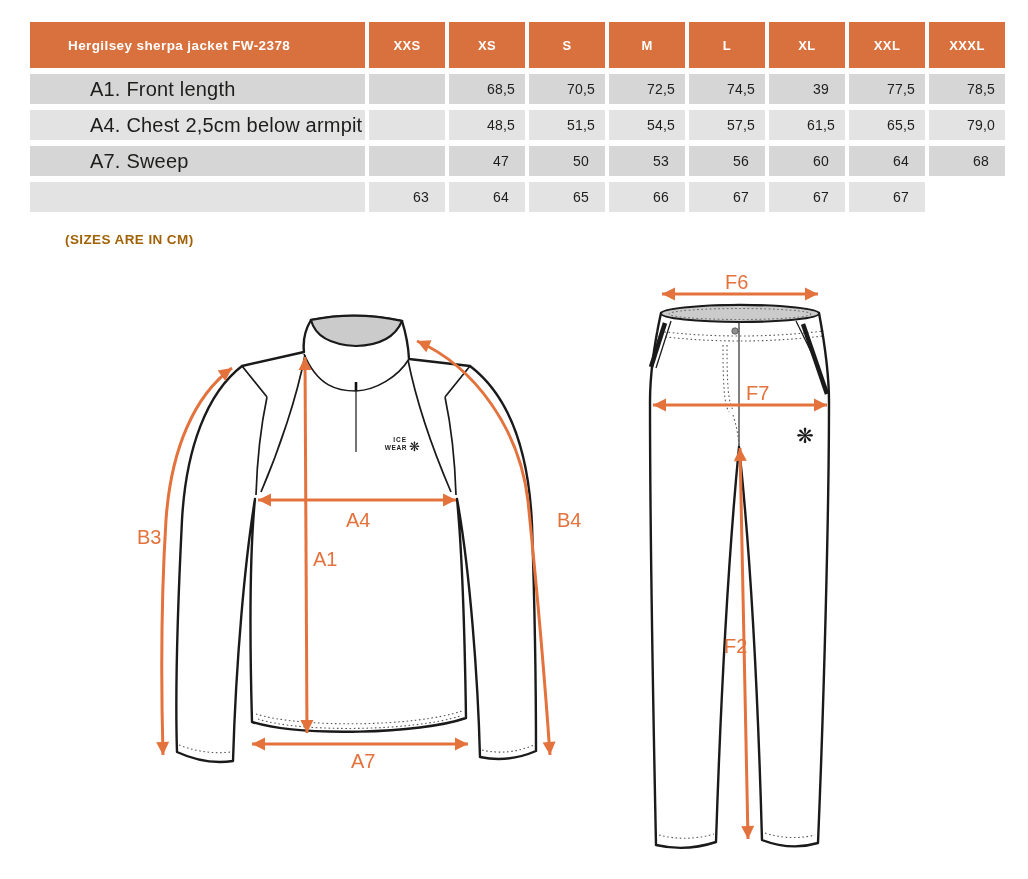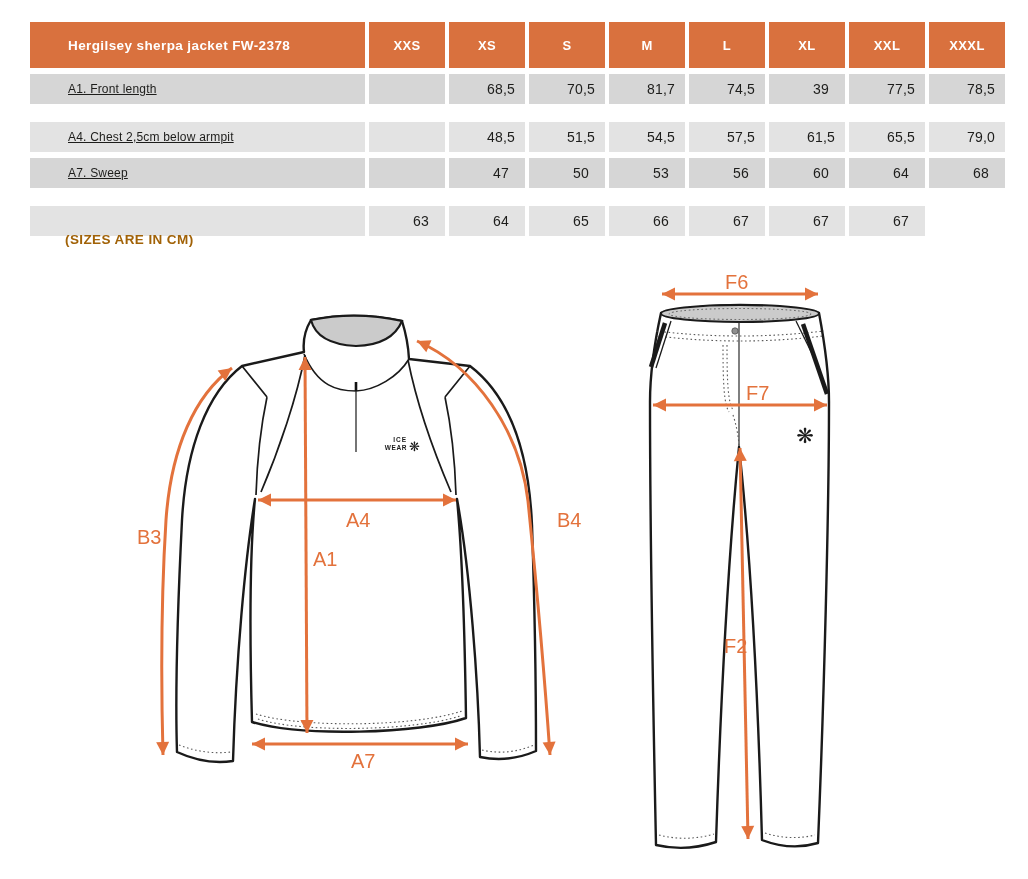--- a/index.html
+++ b/index.html
@@ -12,23 +12,23 @@
     position:absolute;left:30px;top:22px;width:975px;
     display:grid;grid-template-columns:335px repeat(8,76px);
     grid-auto-rows:auto;gap:6px 4px;
   }
   .cell{display:flex;align-items:center;justify-content:center;
         font-size:14px;color:#1d1d1b;letter-spacing:.2px;}
   .th{background:#D9713E;color:#fff;font-weight:bold;height:46px;
       font-size:13px;letter-spacing:.4px;}
   .th.product{justify-content:flex-start;padding-left:38px;font-size:13.5px;box-sizing:border-box;}
   .td{height:30px;padding-left:28px;}
-  .td.label{justify-content:flex-start;padding-left:38px;box-sizing:border-box;font-size:12px;text-decoration:underline;}
+  .td.label{justify-content:flex-start;padding-left:60px;box-sizing:border-box;font-size:20px;}
   .row-a{background:#d6d6d6;}
-  .row-b{background:#e3e3e3;margin-top:12px;}
+  .row-b{background:#e3e3e3;}
 
   
   .unit-note{position:absolute;left:65px;top:232px;color:#a16207;
              font-size:13.5px;letter-spacing:.4px;font-weight:bold;}
 
   
   .diagram-svg{position:absolute;left:0;top:0;width:1028px;height:879px;}
   .garment{stroke:#1a1a1a;fill:#ffffff;stroke-width:2.4;stroke-linejoin:round;}
   .seam{stroke:#1a1a1a;fill:none;stroke-width:1.7;}
   .stitch{stroke:#5a5a5a;fill:none;stroke-width:1.1;stroke-dasharray:1.6,2.6;}
@@ -49,21 +49,21 @@
       <div class="cell th">S</div>
       <div class="cell th">M</div>
       <div class="cell th">L</div>
       <div class="cell th">XL</div>
       <div class="cell th">XXL</div>
       <div class="cell th">XXXL</div>
       <div class="cell td label row-a">A1. Front length</div>
       <div class="cell td row-a"></div>
       <div class="cell td row-a">68,5</div>
       <div class="cell td row-a">70,5</div>
-      <div class="cell td row-a">81,7</div>
+      <div class="cell td row-a">72,5</div>
       <div class="cell td row-a">74,5</div>
       <div class="cell td row-a">39</div>
       <div class="cell td row-a">77,5</div>
       <div class="cell td row-a">78,5</div>
       <div class="cell td label row-b">A4. Chest 2,5cm below armpit</div>
       <div class="cell td row-b"></div>
       <div class="cell td row-b">48,5</div>
       <div class="cell td row-b">51,5</div>
       <div class="cell td row-b">54,5</div>
       <div class="cell td row-b">57,5</div>

